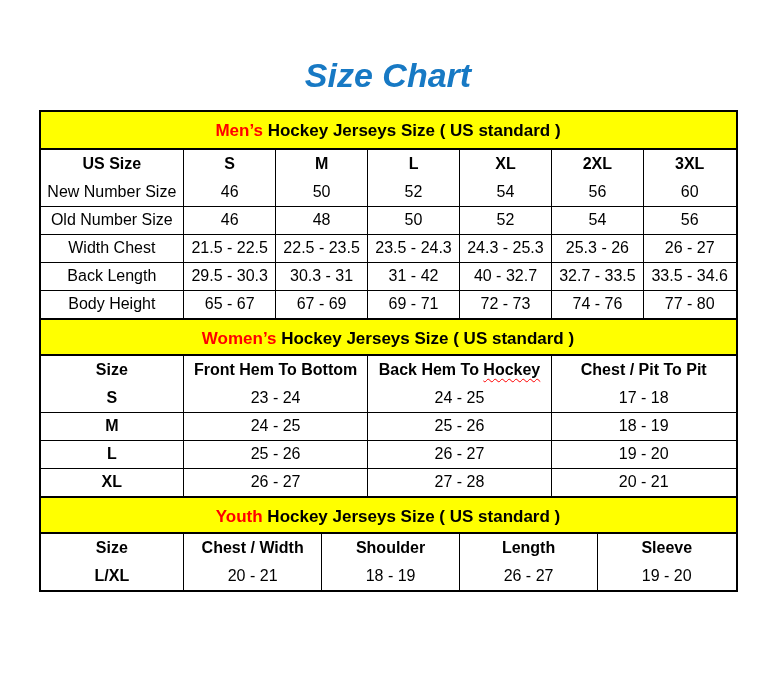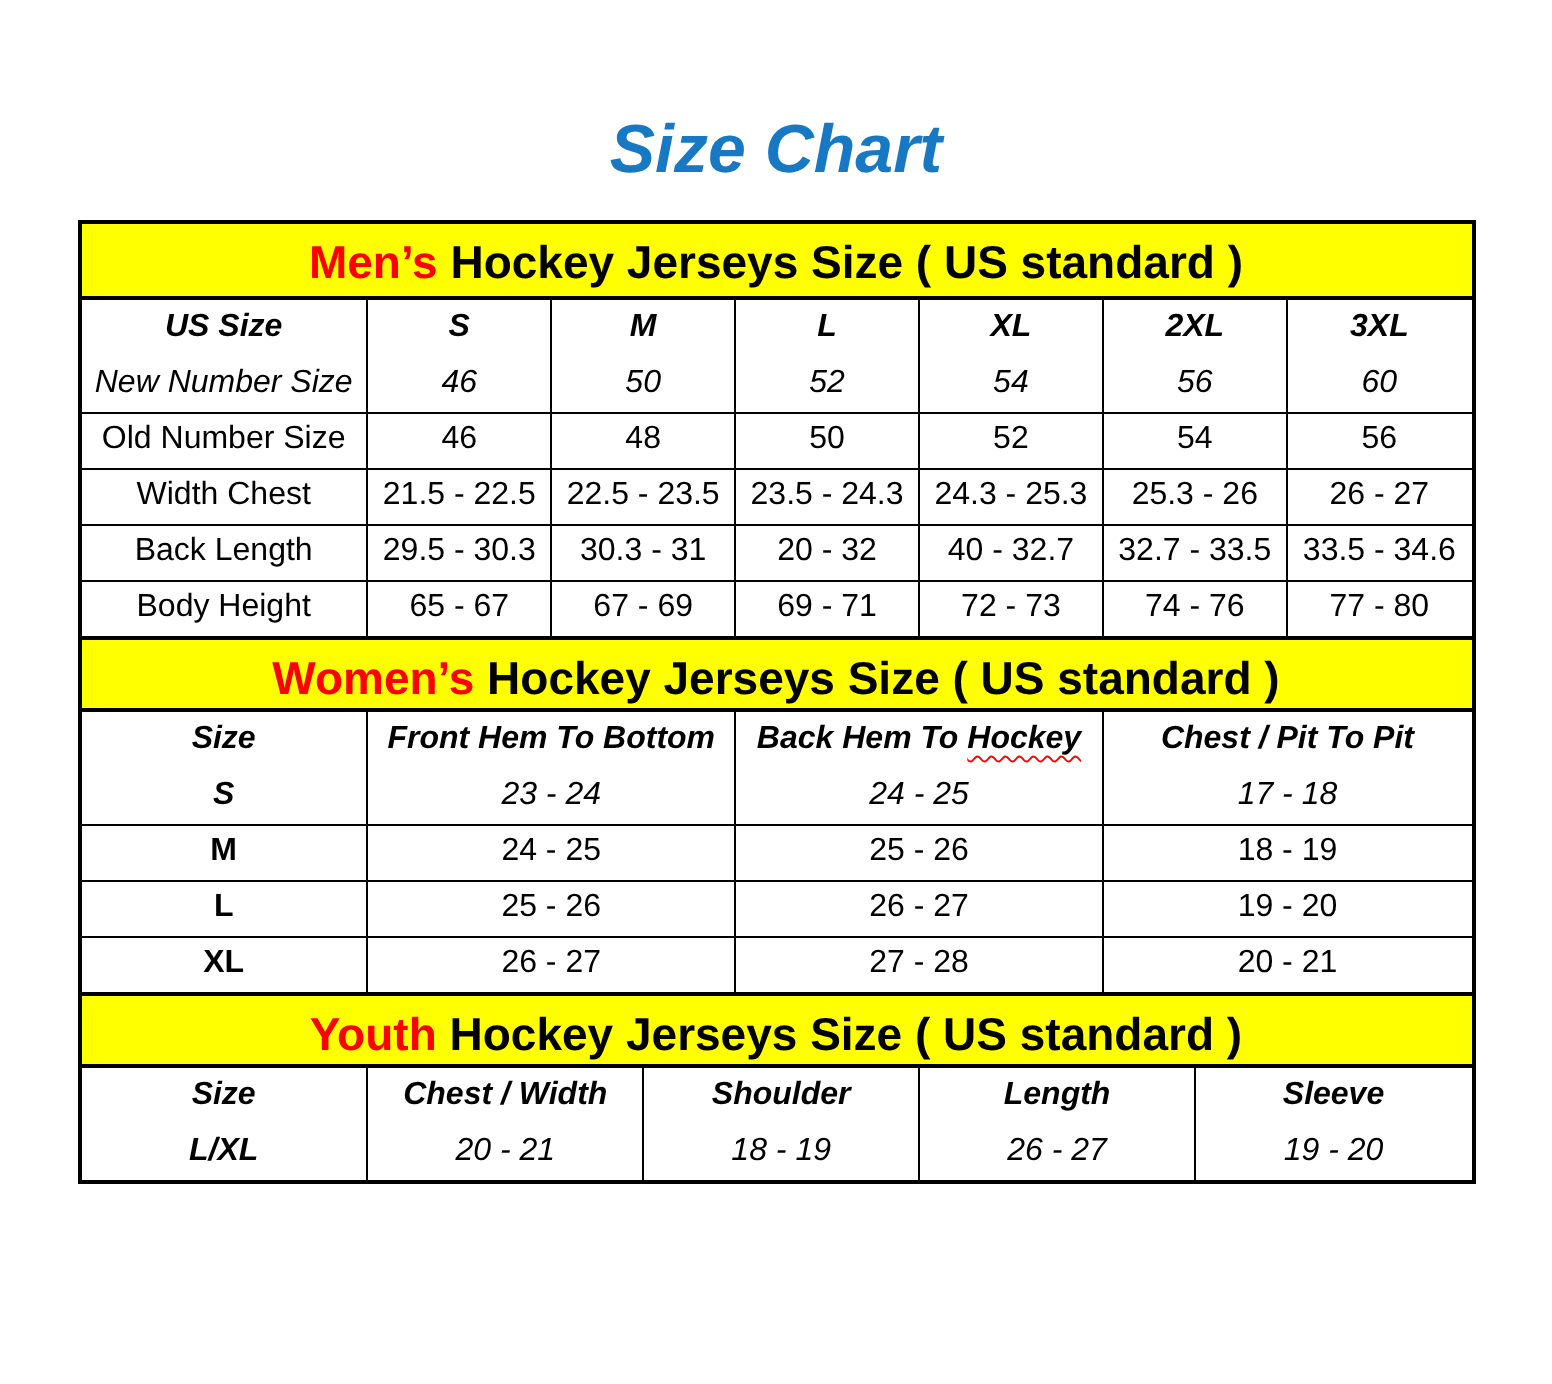--- a/index.html
+++ b/index.html
@@ -25,21 +25,21 @@
     border: 2px solid #000000;
   }
   .banner {
     background: #FFFF00;
     border-top: 2px solid #000000;
     border-bottom: 2px solid #000000;
     height: 38px;
     line-height: 38px;
     text-align: center;
     font-weight: bold;
-    font-size: 23px;
+    font-size: 17px;
     white-space: pre;
   }
   section:first-child .banner { border-top: none; height: 38px; }
   .banner .hl { color: #FF0000; }
   table {
     width: 100%;
     border-collapse: collapse;
     table-layout: fixed;
   }
   th, td {
@@ -49,21 +49,21 @@
     text-align: center;
     vertical-align: middle;
     font-size: 16px;
     overflow: hidden;
     white-space: nowrap;
   }
   th { font-weight: bold; }
   td { font-weight: normal; }
   table tr > *:first-child { border-left: none; }
   table tr > *:last-child  { border-right: none; }
-  table tr:first-child > * { border-top: none; font-style: italic; }
+  table tr:first-child > * { border-top: none; }
   table tr:last-child  > * { border-bottom: none; }
   table.womens td:first-child,
   table.youth  td:first-child { font-weight: bold; }
   .misspell {
     text-decoration: underline;
     text-decoration-style: wavy;
     text-decoration-color: #FF0000;
     text-decoration-thickness: 1px;
     text-underline-offset: 3px;
   }
@@ -123,21 +123,21 @@
             <td>22.5 - 23.5</td>
             <td>23.5 - 24.3</td>
             <td>24.3 - 25.3</td>
             <td>25.3 - 26</td>
             <td>26 - 27</td>
           </tr>
           <tr>
             <td>Back Length</td>
             <td>29.5 - 30.3</td>
             <td>30.3 - 31</td>
-            <td>20 - 32</td>
+            <td>31 - 42</td>
             <td>40 - 32.7</td>
             <td>32.7 - 33.5</td>
             <td>33.5 - 34.6</td>
           </tr>
           <tr>
             <td>Body Height</td>
             <td>65 - 67</td>
             <td>67 - 69</td>
             <td>69 - 71</td>
             <td>72 - 73</td>

